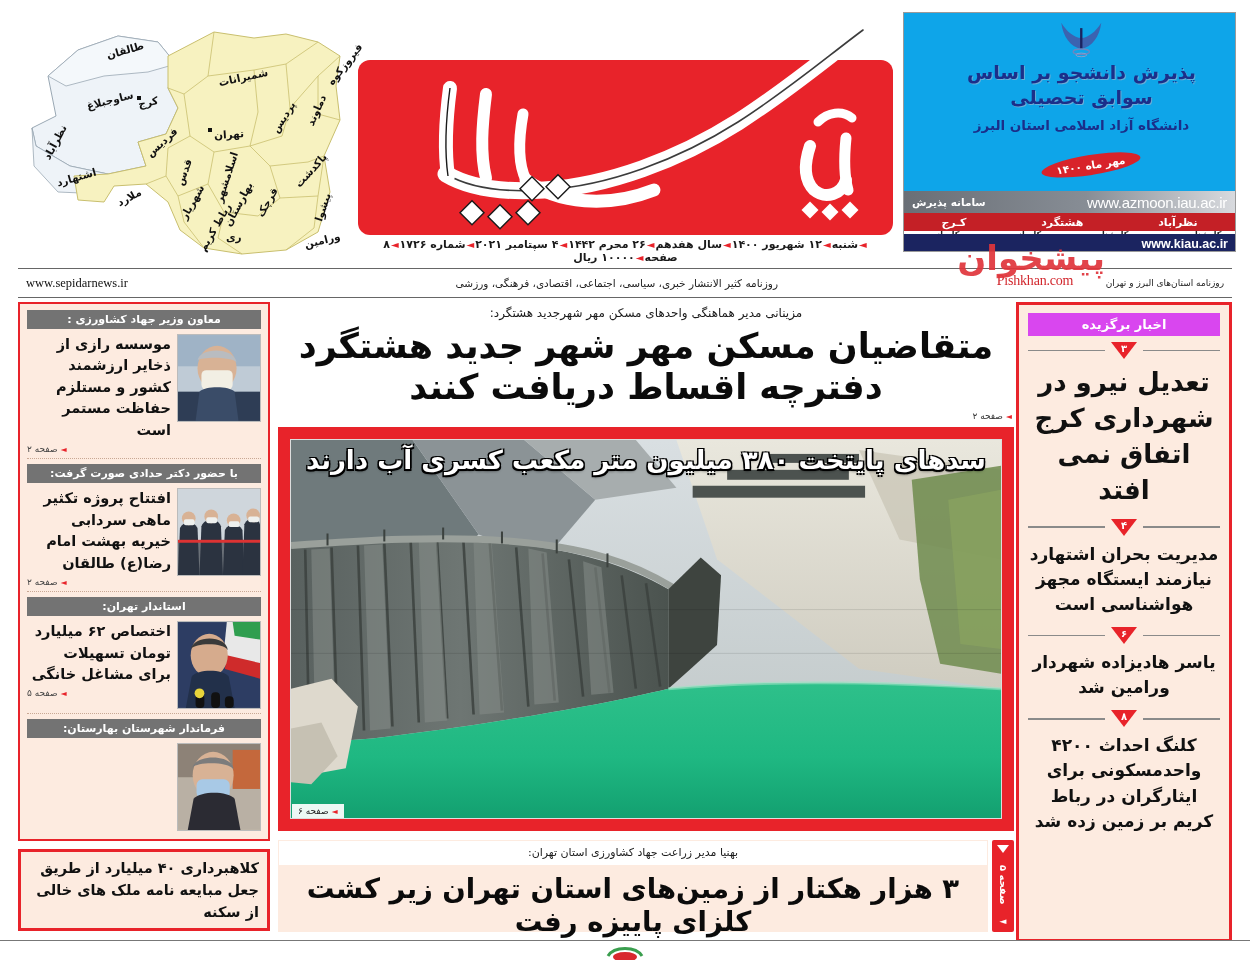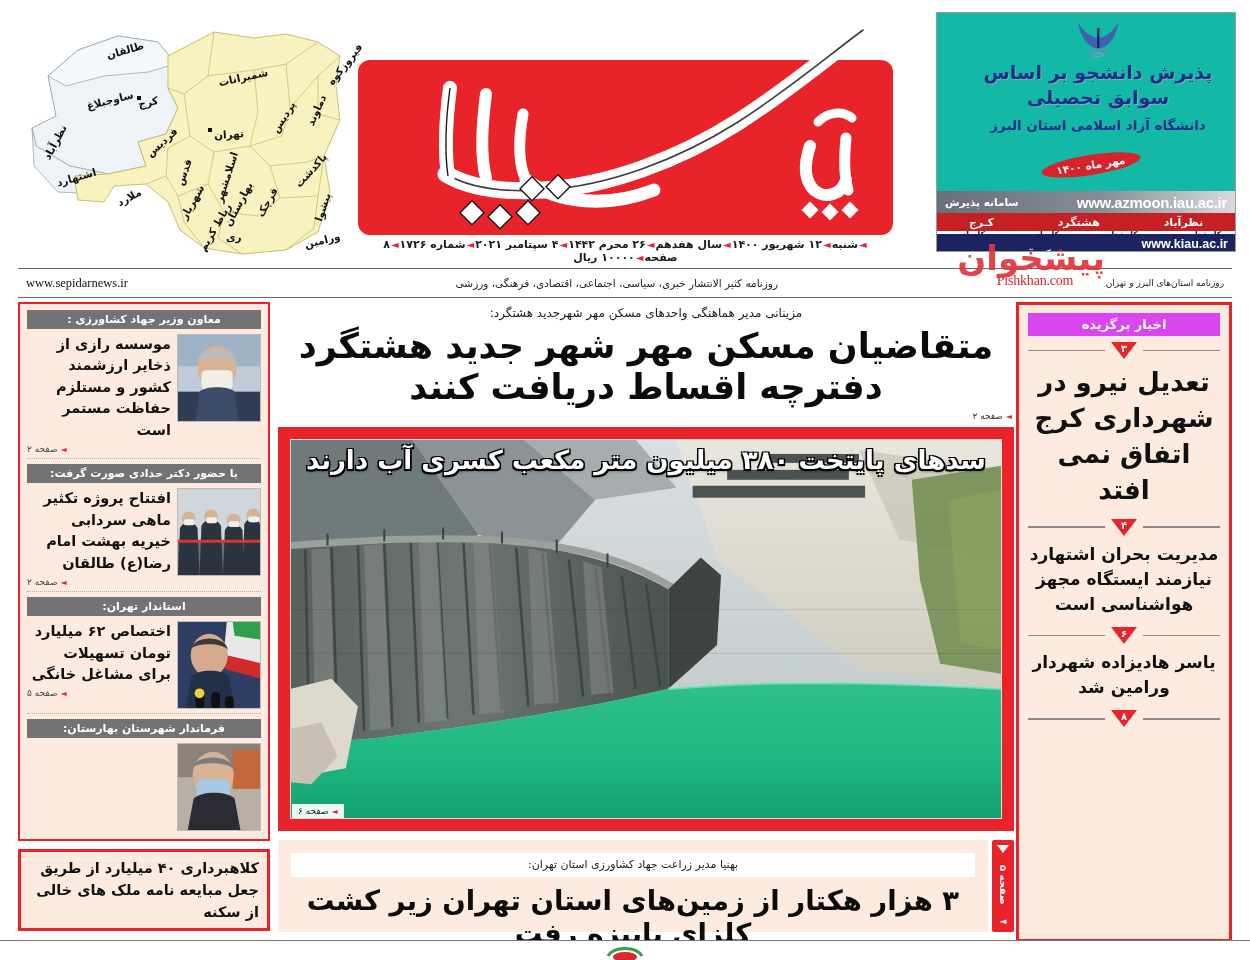--- a/index.html
+++ b/index.html
@@ -36,22 +36,22 @@
   .logo-script svg { width: 100%; height: 100%; display: block; }
 
   .dateline {
     position: absolute; left: 358px; top: 238px; width: 535px;
     text-align: center; font-size: 11px; font-weight: bold; color: #1a1a1a;
     letter-spacing: -0.2px; direction: rtl;
   }
   .dateline .sep { color: #e8232a; font-size: 10px; padding: 0 1px; }
 
   .ad-box {
-    position: absolute; right: 14px; top: 12px; width: 300px; height: 240px;
-    border: 1.5px solid #9a9a9a; background: #14b8a6; overflow: hidden; padding-left: 24px;
+    position: absolute; right: 14px; top: 12px; width: 333px; height: 240px;
+    border: 1.5px solid #9a9a9a; background: #0ea5e9; overflow: hidden; padding-left: 24px;
   }
   .ad-logo { text-align: center; padding-top: 6px; height: 46px; }
   .ad-logo svg { height: 40px; }
   .ad-h1 {
     text-align: center; font-size: 19px; font-weight: bold; color: #1b2f8a;
     line-height: 1.28; margin-top: 1px; letter-spacing: -0.3px;
     text-shadow: 1px 1px 0 rgba(180,180,200,.55);
   }
   .ad-h2 {
     text-align: center; font-size: 13.5px; font-weight: bold; color: #1b2f8a;
@@ -61,21 +61,21 @@
     position: absolute; right: 94px; top: 142px;
     background: #d8232a; color: #fff; font-size: 10.5px; font-weight: bold;
     padding: 4px 15px; border-radius: 50%; transform: rotate(-9deg);
   }
   .ad-bar1 {
     position: absolute; left: 0; top: 178px; width: 100%; height: 22px;
     background: linear-gradient(90deg,#6a6f76 0%,#878d95 55%,#d8dade 100%);
     display: flex; align-items: center; justify-content: space-between;
     padding: 0 8px; color: #fff;
   }
-  .ad-bar1 .url { font-size: 15px; font-weight: bold; letter-spacing: -0.3px; font-family: "Liberation Sans", sans-serif; }
+  .ad-bar1 .url { font-size: 15px; font-weight: normal; letter-spacing: -0.3px; font-family: "Liberation Sans", sans-serif; }
   .ad-bar1 .lbl { font-size: 10.5px; font-weight: bold; }
   .ad-bar2 {
     position: absolute; left: 0; top: 200px; width: 100%; height: 18px;
     background: #c42026; display: flex; align-items: center;
     justify-content: space-around; color: #fff; font-size: 11px; font-weight: bold;
   }
   .ad-bar3 {
     position: absolute; left: 0; top: 218px; width: 100%; height: 15px;
     background: #fff; display: flex; align-items: center;
     justify-content: center; gap: 7px; font-size: 8px; font-weight: bold; color: #222;
@@ -193,21 +193,21 @@
     justify-content: space-between; padding: 5px 0 6px;
   }
   .bs-tab .caret {
     width: 0; height: 0; border-left: 6px solid transparent;
     border-right: 6px solid transparent; border-top: 8px solid #fff;
   }
   .bs-tab .v {
     writing-mode: vertical-rl; font-size: 10px; font-weight: bold;
     letter-spacing: -.2px;
   }
-  .bs-inner { background: #fdebe0; height: 92px; padding: 13px; }
+  .bs-inner { background: #fdebe0; height: 92px; padding: 1px; }
   .bs-kickwrap { background: #fff; padding: 5px 0 6px; }
   .bs-kicker { text-align: center; font-size: 11px; color: #1a1a1a; }
   .bs-head {
     text-align: center; font-size: 27.5px; font-weight: bold; color: #0b0b0b;
     line-height: 1.2; letter-spacing: -0.7px; padding: 7px 6px 0;
   }
 
   
   .right-col {
     position: absolute; right: 18px; top: 302px; width: 216px; height: 640px;
@@ -660,20 +660,21 @@
     </div>
     <div class="rc-item med">یاسر هادیزاده شهردار ورامین شد</div>
 
     <div class="rc-sep">
       <span class="line"></span>
       <span class="rc-badge">
           <span>۸</span>
         </span>
       <span class="line"></span>
     </div>
+    <div class="rc-item med">کلنگ احداث ۴۲۰۰ واحدمسکونی برای ایثارگران در رباط کریم بر زمین زده شد</div>
   </div>
 
   <div class="footer-logo">
     <svg width="46" height="18" viewBox="0 0 46 18" xmlns="http://www.w3.org/2000/svg">
       <path d="M6,14 C12,4 34,4 40,14" fill="none" stroke="#3a9e4e" stroke-width="3"></path>
       <ellipse cx="23" cy="15" rx="12" ry="5" fill="#d8282e"></ellipse>
     </svg>
   </div>
 
 </div>

